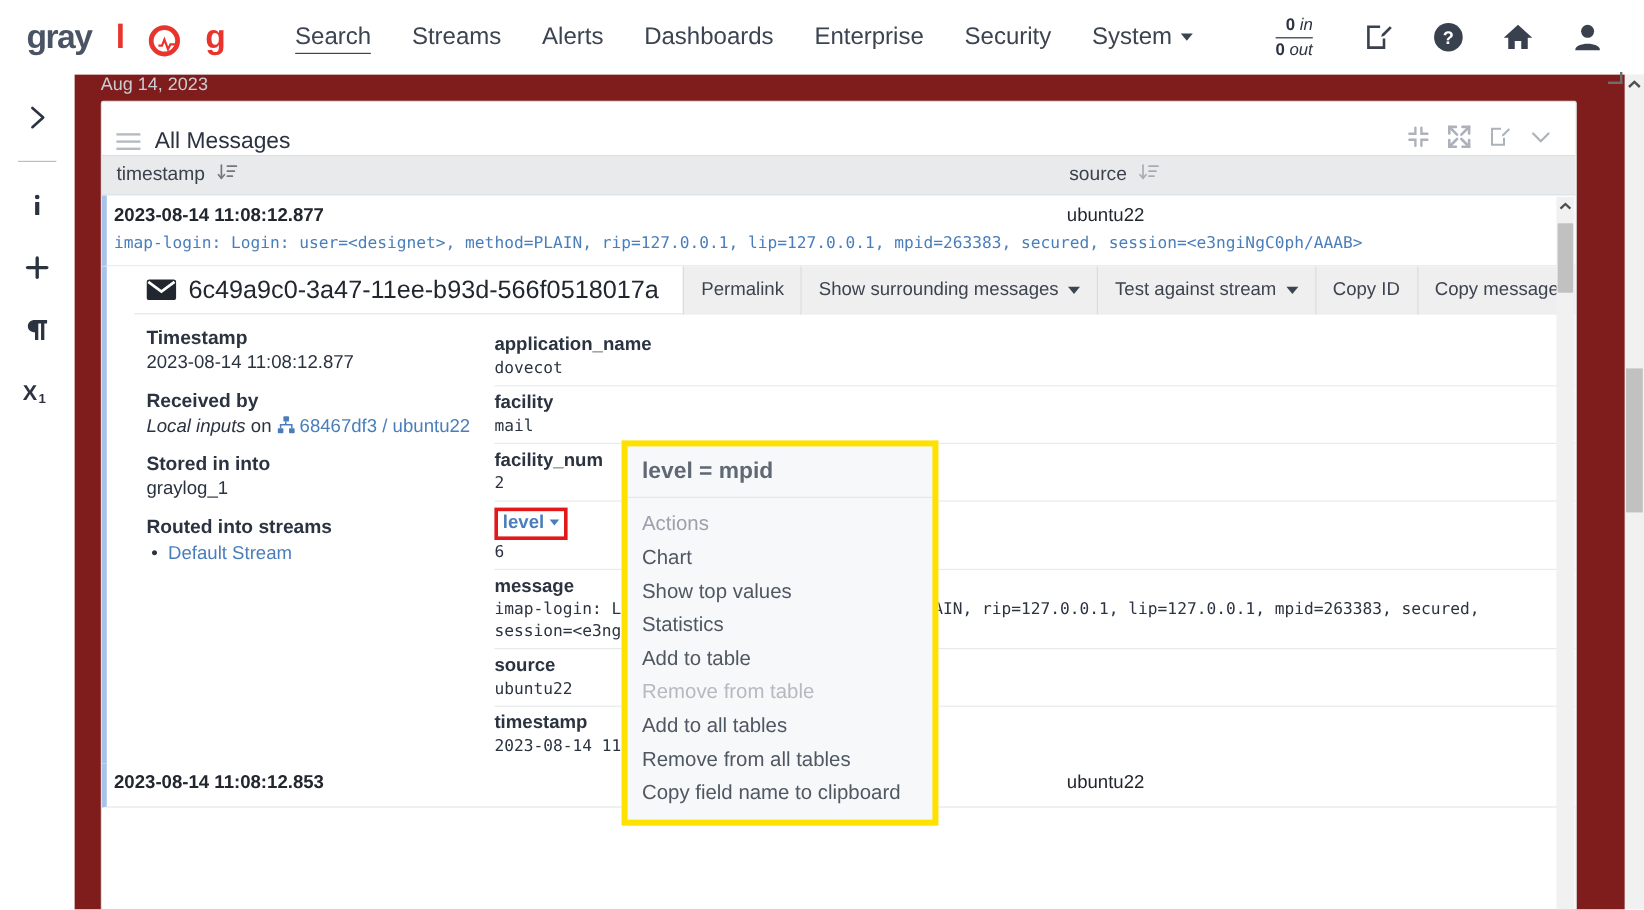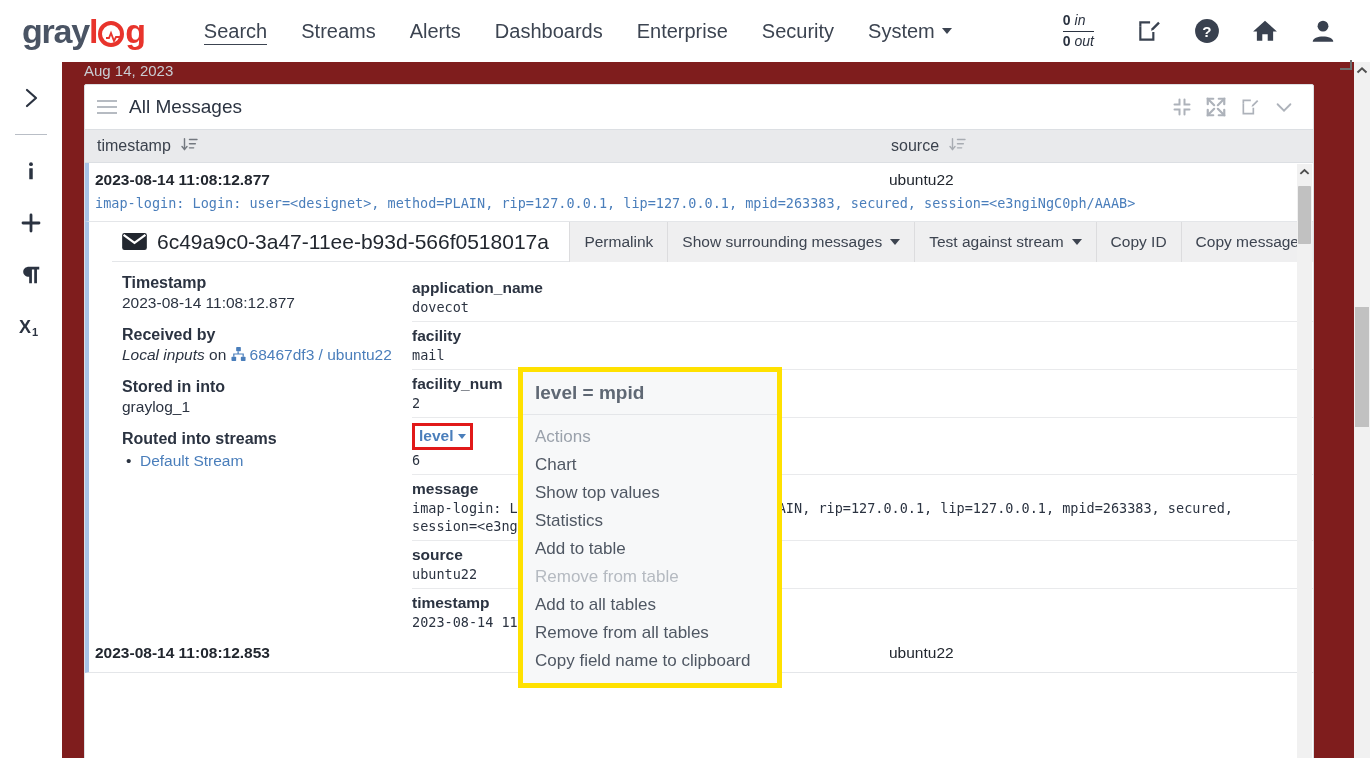--- a/index.html
+++ b/index.html
@@ -11,22 +11,22 @@
   }
   body { position: relative; }
 
   
   .navbar {
     position: absolute; top: 0; left: 0; width: 1370px; height: 62px;
     background: #fff; display: flex; align-items: center;
     z-index: 60;
   }
   .logo {
-    margin-left: 22px; font-size: 34px; font-weight: 700;
-    letter-spacing: -1.2px; display: flex; align-items: center;
+    margin-left: 22px; font-size: 28px; font-weight: 700;
+    letter-spacing: -1.2px; display: flex; align-items: center; gap: 20px;
   }
   .logo .gray { color: #4a5464; }
   .logo .log-l { color: #e8342c; }
   .logo .log-o {
     position: relative; display: inline-block; width: 26px; height: 26px;
     border: 4px solid #e8342c; border-radius: 50%; margin: 0 1px;
     vertical-align: middle; top: 3px;
   }
   .logo .log-o svg { position: absolute; top: 3px; left: 2px; }
   .logo .log-g { color: #e8342c; }
@@ -43,21 +43,21 @@
     height: 1px; background: #3c4451;
   }
   .caret {
     display: inline-block; width: 0; height: 0; margin-left: 7px;
     border-left: 5px solid transparent; border-right: 5px solid transparent;
     border-top: 6px solid #3c4451;
   }
 
   .nav-right { margin-left: auto; display: flex; align-items: center; padding-right: 18px; }
   .throughput {
-    font-size: 14px; color: #2b3341; line-height: 1.35; text-align: left;
+    font-size: 14px; color: #2b3341; line-height: 1.35; text-align: right;
     margin-right: 26px;
   }
   .throughput .tline { white-space: nowrap; }
   .throughput .num { font-weight: 700; }
   .throughput .unit { font-style: italic; }
   .throughput .tline.top { border-bottom: 1.5px solid #2b3341; padding-bottom: 1px; }
   .nav-icon {
     width: 30px; height: 30px; margin: 0 14px; cursor: pointer;
     display: flex; align-items: center; justify-content: center;
     color: #39414f;
@@ -84,21 +84,21 @@
   .faded-top {
     position: absolute; top: 0; left: 22px; width: 1240px; height: 20px;
     color: #c9ccd2; font-size: 15px; overflow: hidden;
   }
 
   .panel {
     position: absolute; left: 22px; top: 22px; width: 1230px; height: 690px;
     background: #fff; border: 1px solid #dcdfe3; border-radius: 2px;
   }
   .panel-head {
-    height: 44px; display: flex; align-items: center; padding: 0 12px;
+    height: 44px; display: flex; align-items: flex-end; padding: 0 12px;
   }
   .burger { width: 20px; margin-right: 12px; cursor: pointer; }
   .burger span { display: block; height: 2px; background: #b6bbc2; margin: 4px 0; }
   .panel-title { font-size: 19px; color: #2b3341; }
   .panel-actions { margin-left: auto; display: flex; align-items: center; }
   .panel-actions .pa {
     width: 34px; height: 30px; display: flex; align-items: center; justify-content: center;
     color: #adb2ba; cursor: pointer;
   }
 

